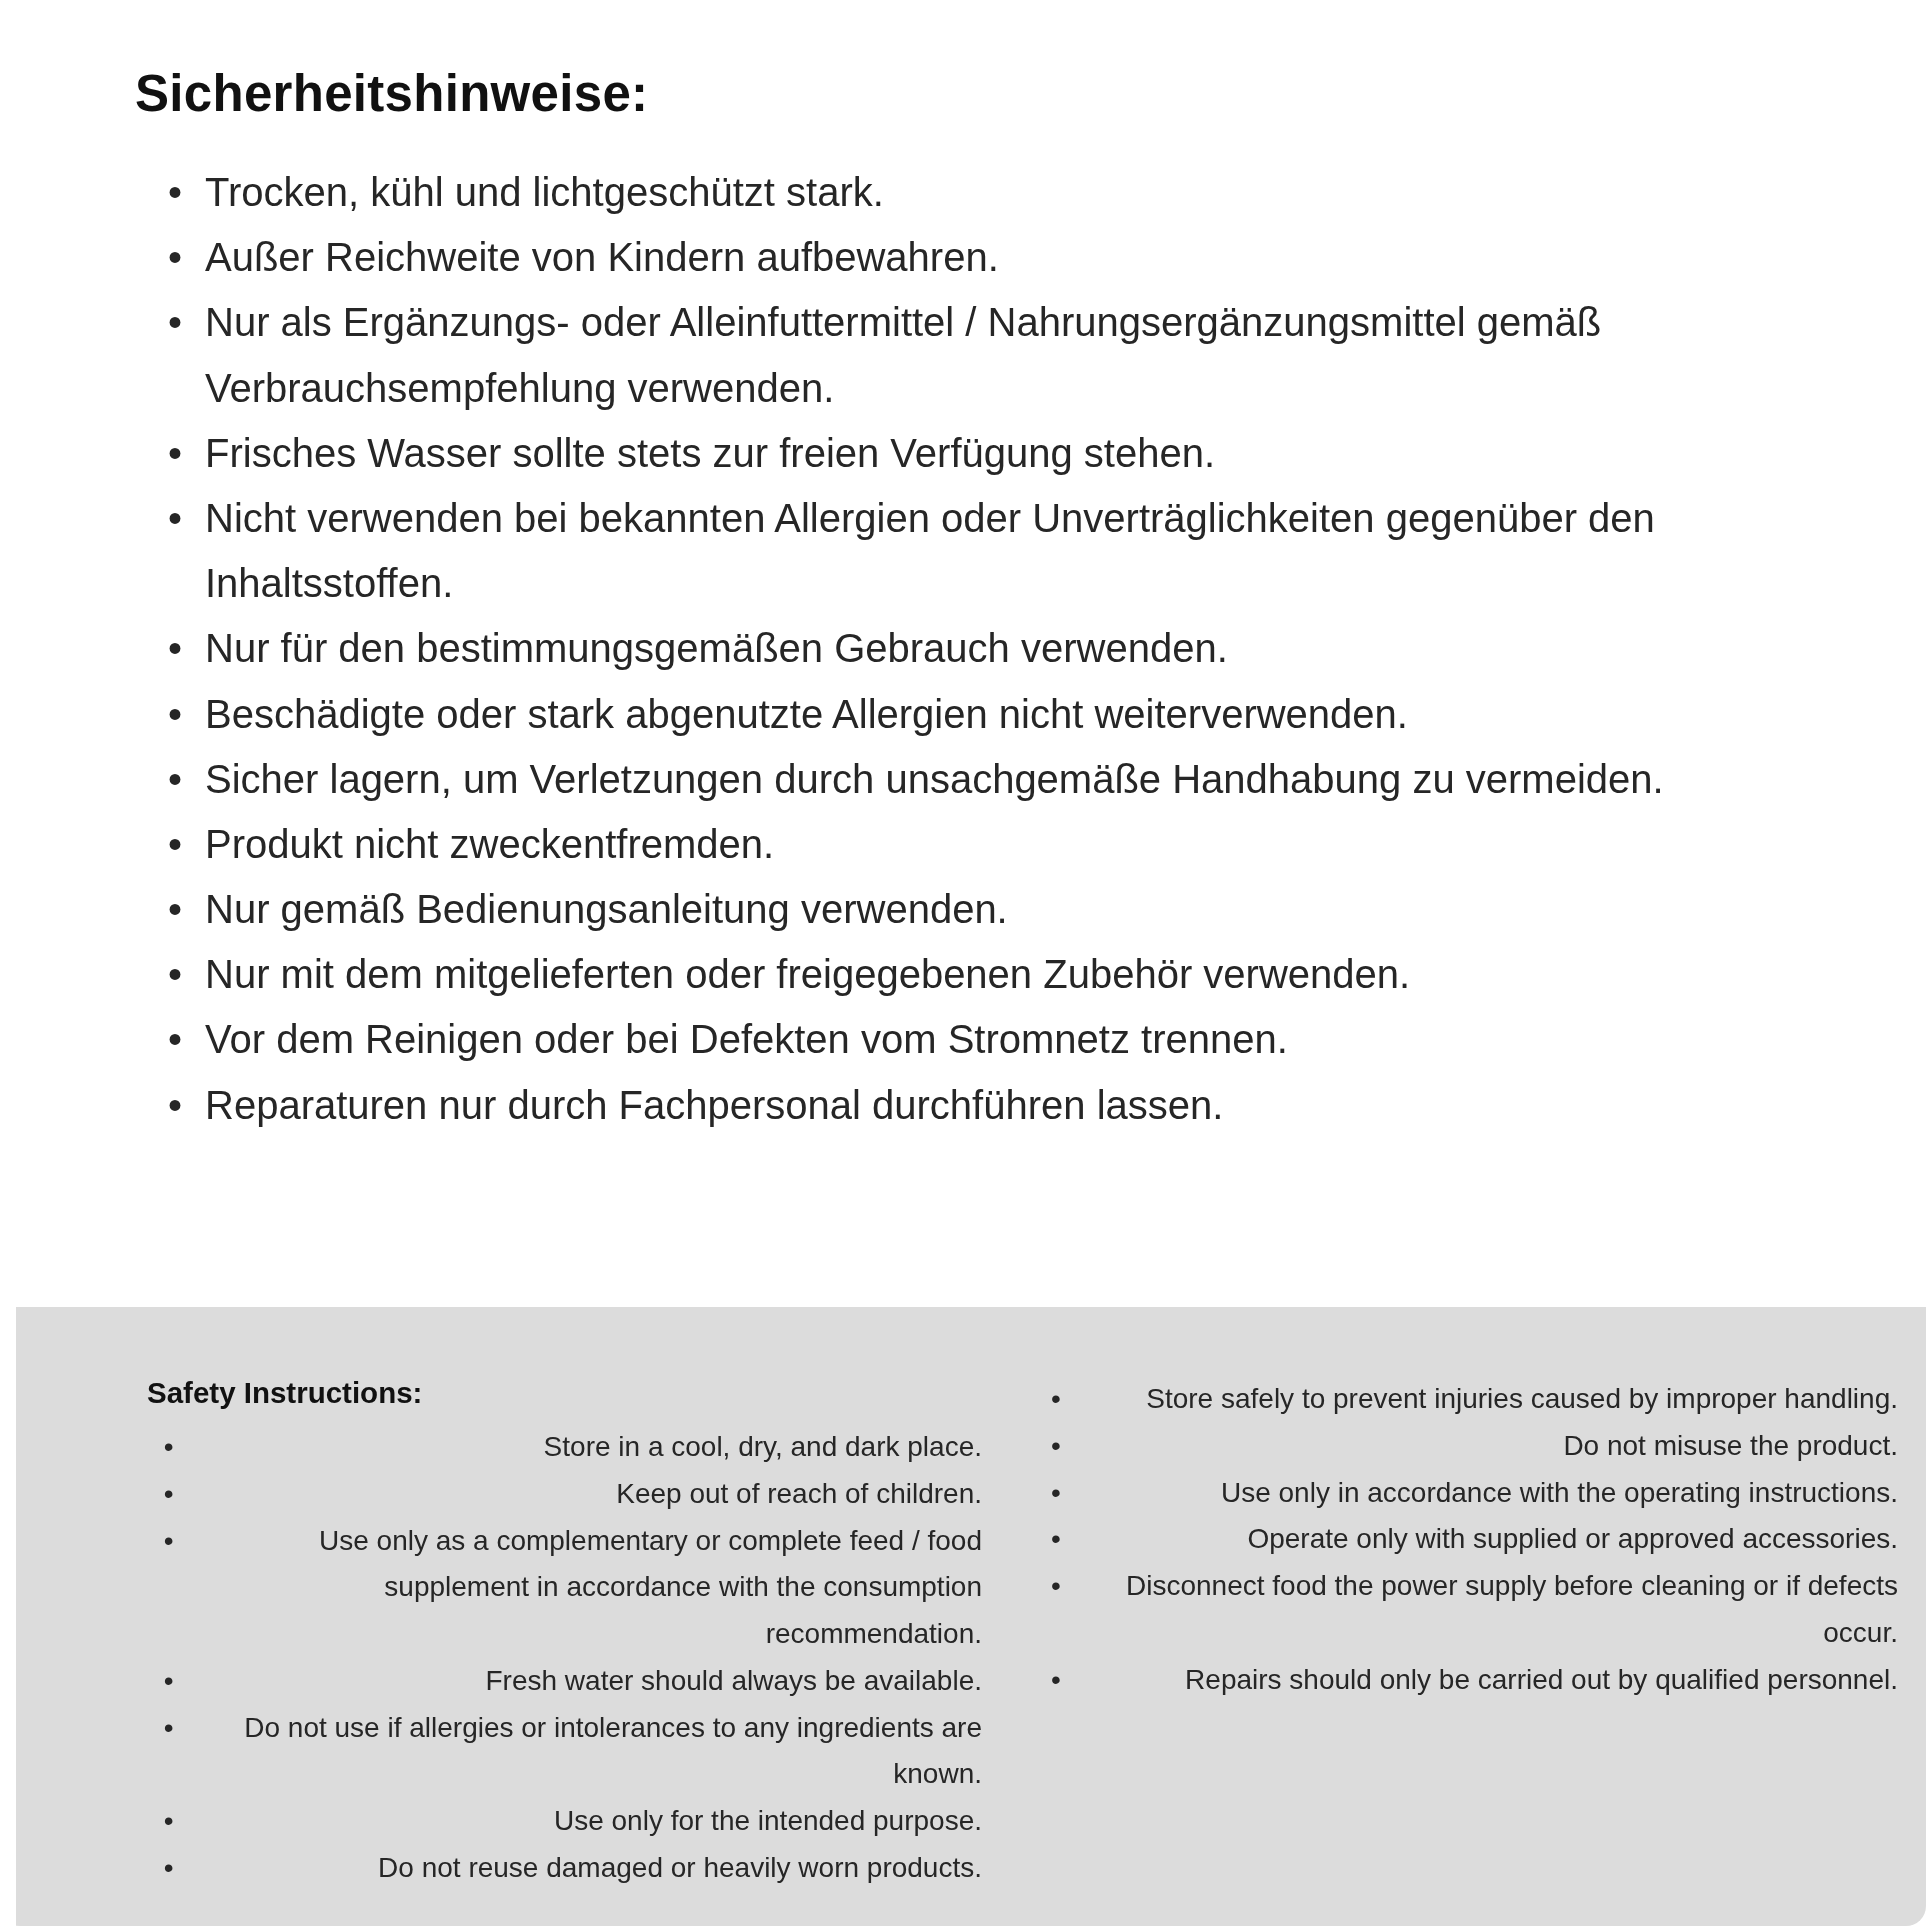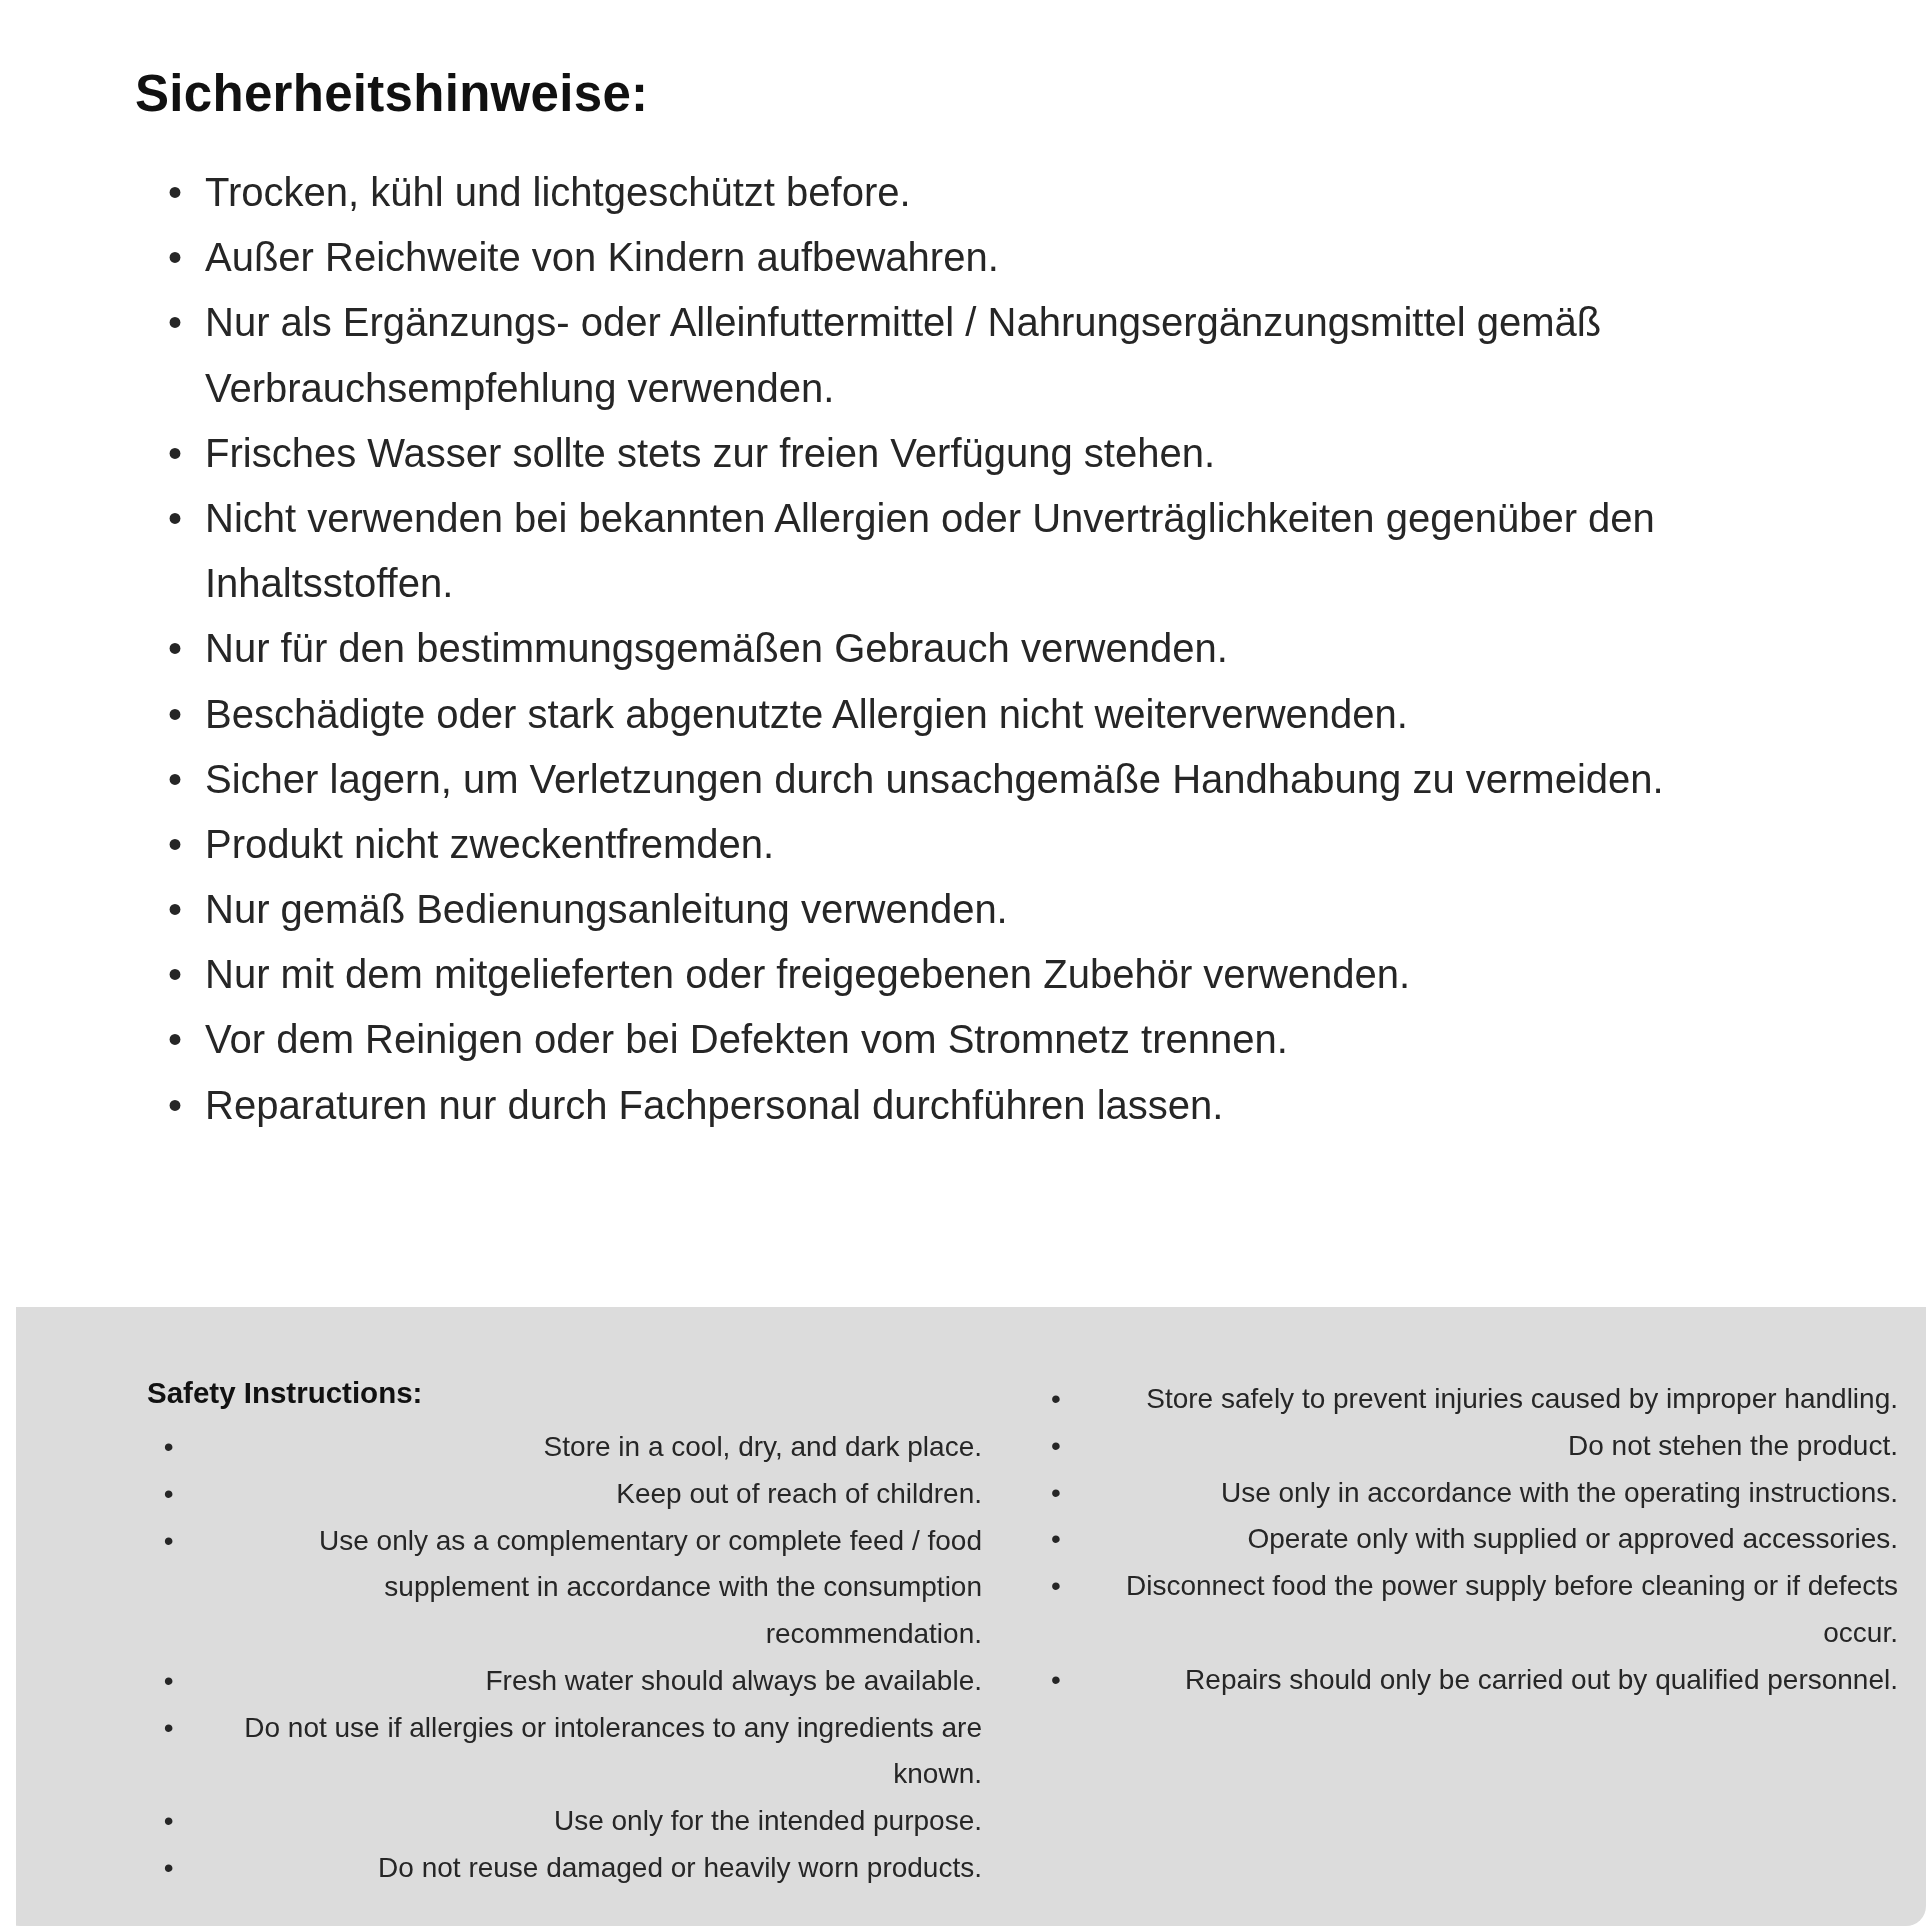--- a/index.html
+++ b/index.html
@@ -109,21 +109,21 @@
 </head>
 <body>
 
 <div class="page">
 
   <div class="german-section">
     <h1 class="german-title">Sicherheitshinweise:</h1>
     <div class="german-list">
         <div class="bullet-item">
           <span class="bullet-marker">•</span>
-          <span class="bullet-text">Trocken, kühl und lichtgeschützt before.</span>
+          <span class="bullet-text">Trocken, kühl und lichtgeschützt stark.</span>
         </div>
         <div class="bullet-item">
           <span class="bullet-marker">•</span>
           <span class="bullet-text">Außer Reichweite von Kindern aufbewahren.</span>
         </div>
         <div class="bullet-item">
           <span class="bullet-marker">•</span>
           <span class="bullet-text">Nur als Ergänzungs- oder Alleinfuttermittel / Nahrungsergänzungsmittel gemäß Verbrauchsempfehlung verwenden.</span>
         </div>
         <div class="bullet-item">
@@ -205,21 +205,21 @@
           </div>
       </div>
       <div class="col-right">
         <div class="english-list">
             <div class="bullet-item">
               <span class="bullet-marker">•</span>
               <span class="bullet-text">Store safely to prevent injuries caused by improper handling.</span>
             </div>
             <div class="bullet-item">
               <span class="bullet-marker">•</span>
-              <span class="bullet-text">Do not stehen the product.</span>
+              <span class="bullet-text">Do not misuse the product.</span>
             </div>
             <div class="bullet-item">
               <span class="bullet-marker">•</span>
               <span class="bullet-text">Use only in accordance with the operating instructions.</span>
             </div>
             <div class="bullet-item">
               <span class="bullet-marker">•</span>
               <span class="bullet-text">Operate only with supplied or approved accessories.</span>
             </div>
             <div class="bullet-item">

